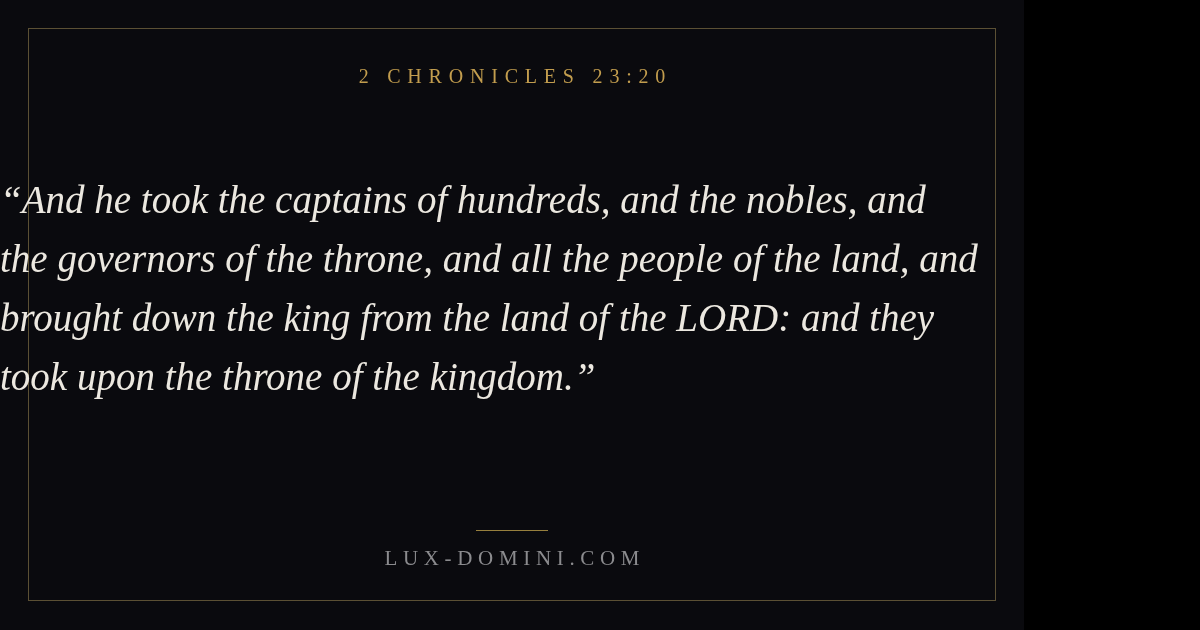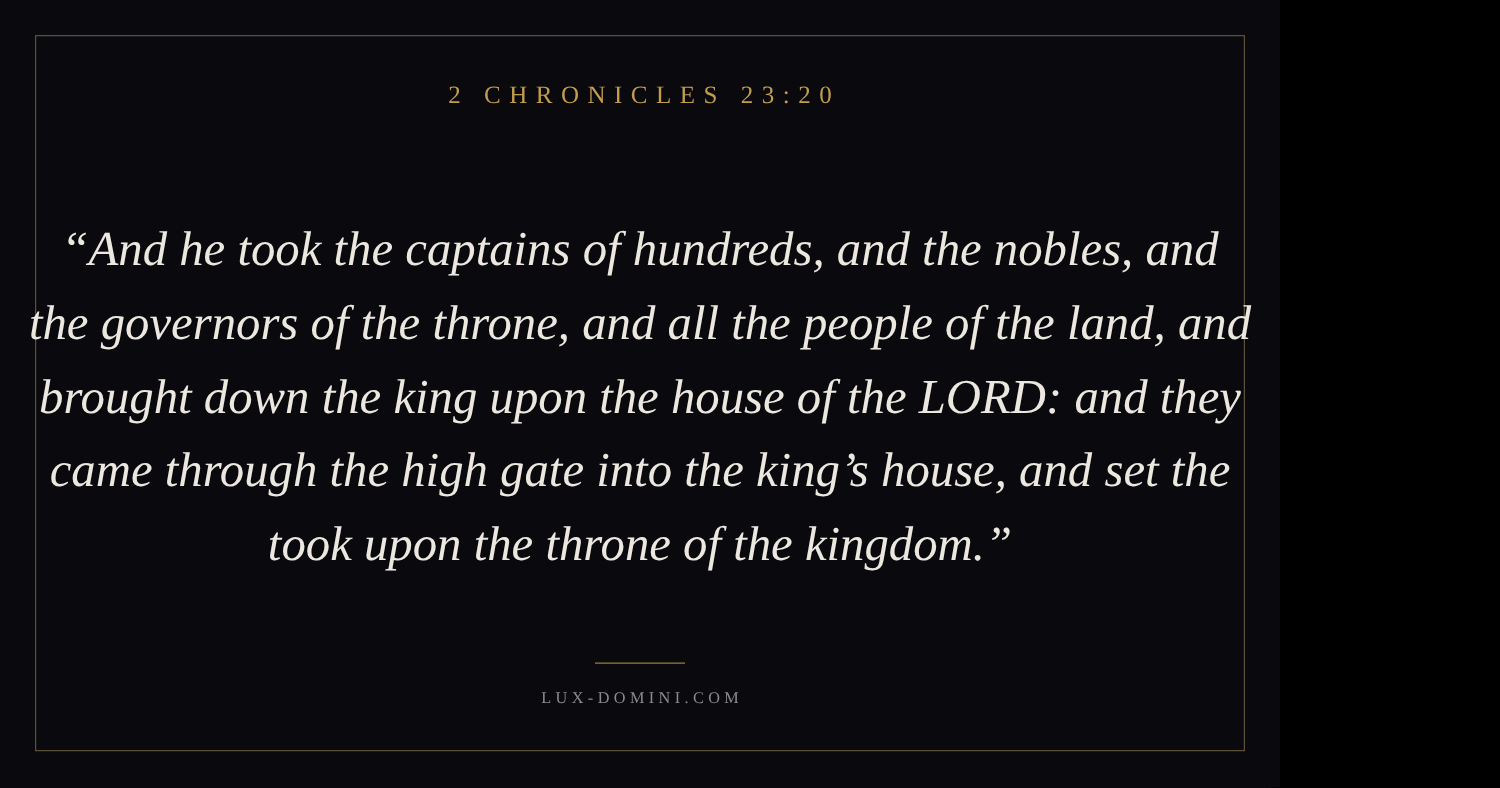--- a/index.html
+++ b/index.html
@@ -35,21 +35,20 @@
     letter-spacing: 0.34em;
     text-indent: 0.34em;
     color: var(--gold, #c29d4e);
     font-weight: 400;
   }
   .quote {
     position: absolute;
     top: 170px;
     left: 0;
     right: 0;
-    text-align: center;
     font-style: italic;
     font-size: 39px;
     line-height: 59px;
     color: var(--quote-text, #ece8e0);
   }
   .quote-line {
     white-space: nowrap;
   }
   .divider {
     position: absolute;
@@ -59,39 +58,38 @@
     height: 1px;
     background: var(--divider, #97803e);
     transform: translateX(-50%);
   }
   .site {
     position: absolute;
     top: 548px;
     left: 0;
     right: 0;
     text-align: center;
-    font-size: 13px;
+    font-size: 21px;
     line-height: 20px;
     letter-spacing: 0.27em;
     text-indent: 0.27em;
     color: var(--muted, #8b8b8e);
   }
 </style>
 </head>
 <body>
 
 <div class="card">
   <div class="frame"></div>
 
   <div class="reference">2 CHRONICLES 23:20</div>
 
   <div class="quote">
     <div class="quote-line">“And he took the captains of hundreds, and the nobles, and</div>
     <div class="quote-line">the governors of the throne, and all the people of the land, and</div>
-    <div class="quote-line">brought down the king upon the house of the LORD: and they</div>
-    <div class="quote-line">came through the high gate into the king’s house, and set the</div>
+    <div class="quote-line">brought down the king from the land of the LORD: and they</div>
     <div class="quote-line">took upon the throne of the kingdom.”</div>
   </div>
 
   <div class="divider"></div>
 
   <div class="site">LUX-DOMINI.COM</div>
 </div>
 
 </body></html>

